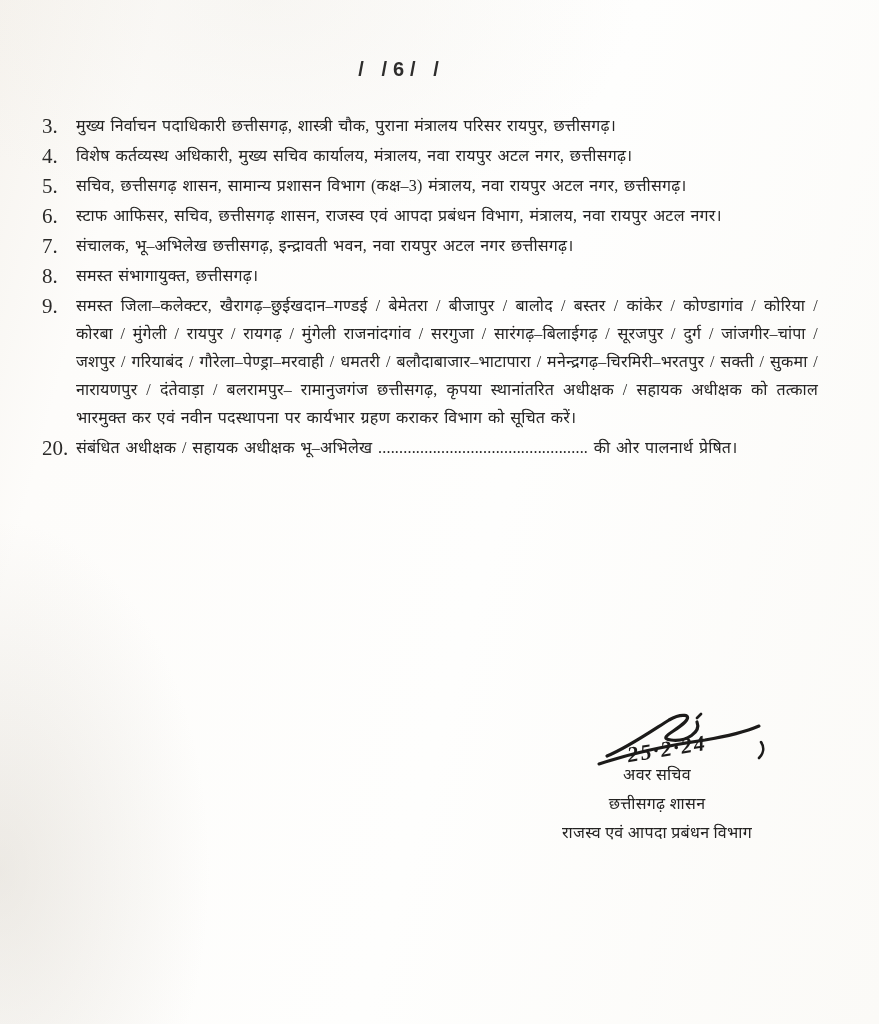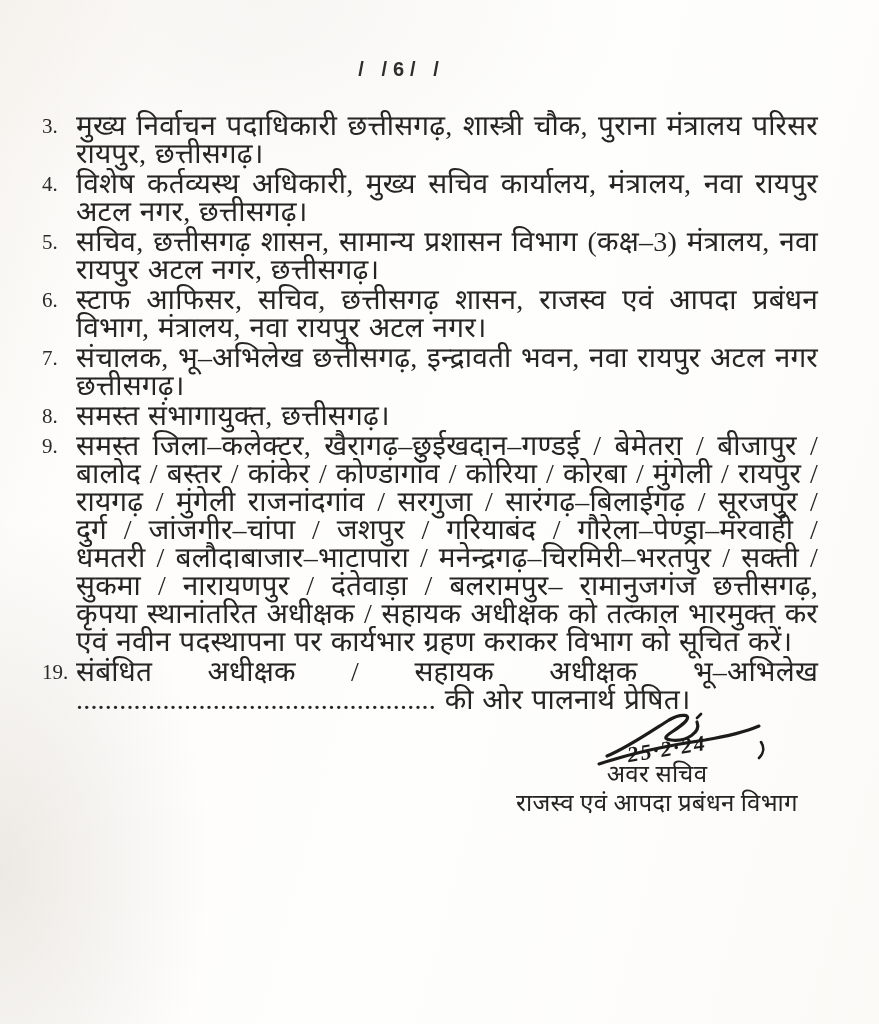--- a/index.html
+++ b/index.html
@@ -55,21 +55,21 @@
     flex: 0 0 36px;
     font-size: 21px;
     line-height: 28px;
     color: #2b2a29;
     text-align: left;
     padding-left: 2px;
   }
 
   .item-text {
     flex: 1 1 auto;
-    font-size: 28px;
+    font-size: 16px;
     line-height: 28px;
     text-align: justify;
     text-justify: inter-word;
     color: #262524;
     letter-spacing: 0.2px;
     word-spacing: 1.5px;
   }
 
   
   .signature-block {
@@ -97,21 +97,21 @@
     font-style: italic;
     font-weight: 700;
     font-size: 22px;
     letter-spacing: 2px;
     color: #1c1b1a;
     transform: rotate(-9deg);
     white-space: nowrap;
   }
 
   .sig-line {
-    font-size: 24px;
+    font-size: 16px;
     line-height: 29px;
     color: #242322;
     letter-spacing: 0.3px;
   }
   .sig-line.designation { margin-left: 60px; width: 200px; }
 </style>
 </head>
 <body>
 
 <div class="scan-page">
@@ -150,32 +150,33 @@
       <span class="item-text">समस्त संभागायुक्त, छत्तीसगढ़।</span>
     </div>
 
     <div class="list-item">
       <span class="item-number">9.</span>
       <span class="item-text">समस्त जिला–कलेक्टर,  खैरागढ़–छुईखदान–गण्डई / बेमेतरा / बीजापुर / बालोद / बस्तर / कांकेर / कोण्डागांव / कोरिया / कोरबा / मुंगेली / रायपुर / रायगढ़ / मुंगेली राजनांदगांव / सरगुजा / सारंगढ़–बिलाईगढ़ / सूरजपुर / दुर्ग / जांजगीर–चांपा / जशपुर / गरियाबंद / गौरेला–पेण्ड्रा–मरवाही / धमतरी / बलौदाबाजार–भाटापारा / मनेन्द्रगढ़–चिरमिरी–भरतपुर / सक्ती / सुकमा / नारायणपुर / दंतेवाड़ा / बलरामपुर– रामानुजगंज छत्तीसगढ़, कृपया स्थानांतरित अधीक्षक / सहायक अधीक्षक को तत्काल भारमुक्त कर एवं नवीन पदस्थापना पर कार्यभार ग्रहण कराकर विभाग को सूचित करें।</span>
     </div>
 
 
     <div class="list-item">
-      <span class="item-number">19.</span>
+      <span class="item-number">20.</span>
       <span class="item-text">संबंधित अधीक्षक / सहायक अधीक्षक भू–अभिलेख .................................................. की ओर पालनार्थ प्रेषित।</span>
     </div>
 
   </div>
 
   <div class="signature-block">
     <div class="sig-scribble">
       <svg viewBox="0 0 200 62" width="200" height="62" xmlns="http://www.w3.org/2000/svg">
         <path d="M14 44 C34 36, 60 18, 76 8 C88 1, 100 2, 92 10 C82 20, 64 26, 78 28 C94 30, 108 20, 104 10" fill="none" stroke="#1c1b1a" stroke-width="3.2" stroke-linecap="round"></path>
         <path d="M6 52 C30 44, 70 34, 112 28 C136 24, 152 20, 166 14" fill="none" stroke="#1c1b1a" stroke-width="3" stroke-linecap="round"></path>
         <path d="M104 6 l4 -4 M168 30 c4 6, 2 12, -2 16" fill="none" stroke="#1c1b1a" stroke-width="2.6" stroke-linecap="round"></path>
       </svg>
       <span class="sig-date">25·2·24</span>
     </div>
     <div class="sig-line designation">अवर सचिव</div>
+    <div class="sig-line">छत्तीसगढ़ शासन</div>
     <div class="sig-line">राजस्व एवं आपदा प्रबंधन विभाग</div>
   </div>
 
 </div>
 
 </body></html>

